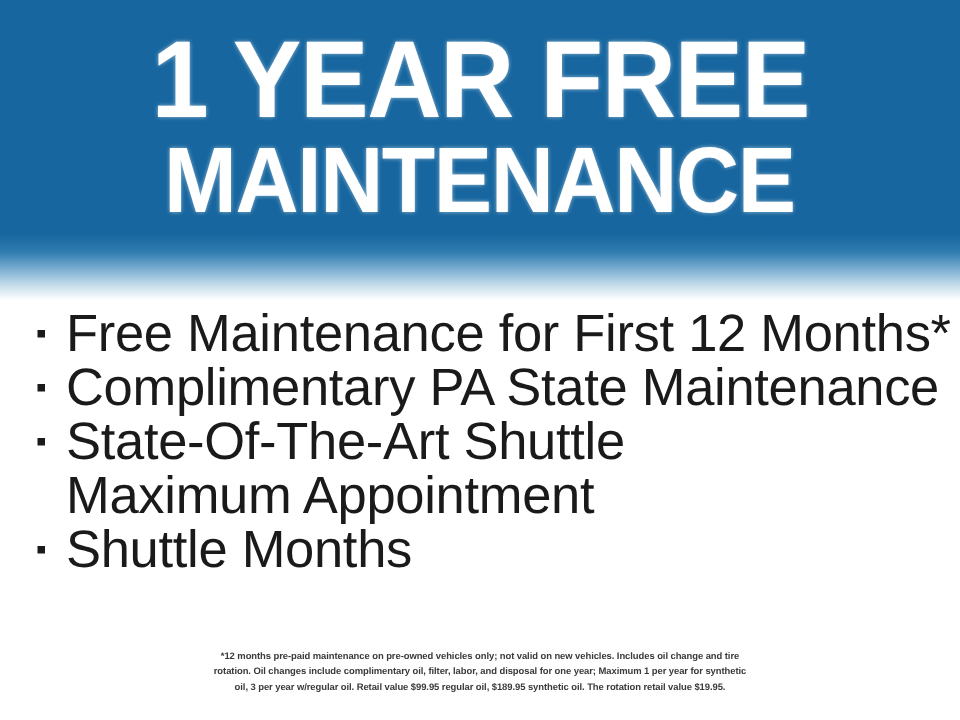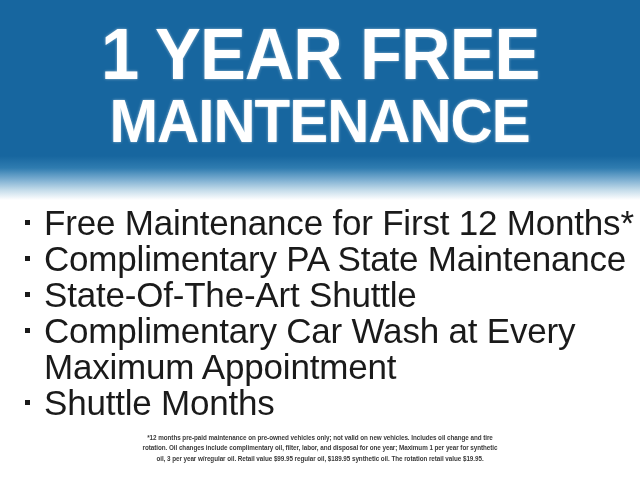--- a/index.html
+++ b/index.html
@@ -163,26 +163,20 @@
       <span class="bullet-text">Complimentary PA State Maintenance</span>
     </div>
 
     <div class="bullet-row">
       <span class="bullet-mark">
           <i></i>
         </span>
       <span class="bullet-text">State-Of-The-Art Shuttle</span>
     </div>
 
-    <div class="bullet-row">
-      <span class="bullet-mark">
-          <i></i>
-        </span>
-      <span class="bullet-text">Complimentary Car Wash at Every</span>
-    </div>
 
     <div class="bullet-row">
       <span class="bullet-mark blank">
           <i></i>
         </span>
       <span class="bullet-text">Maximum Appointment</span>
     </div>
 
     <div class="bullet-row">
       <span class="bullet-mark">

